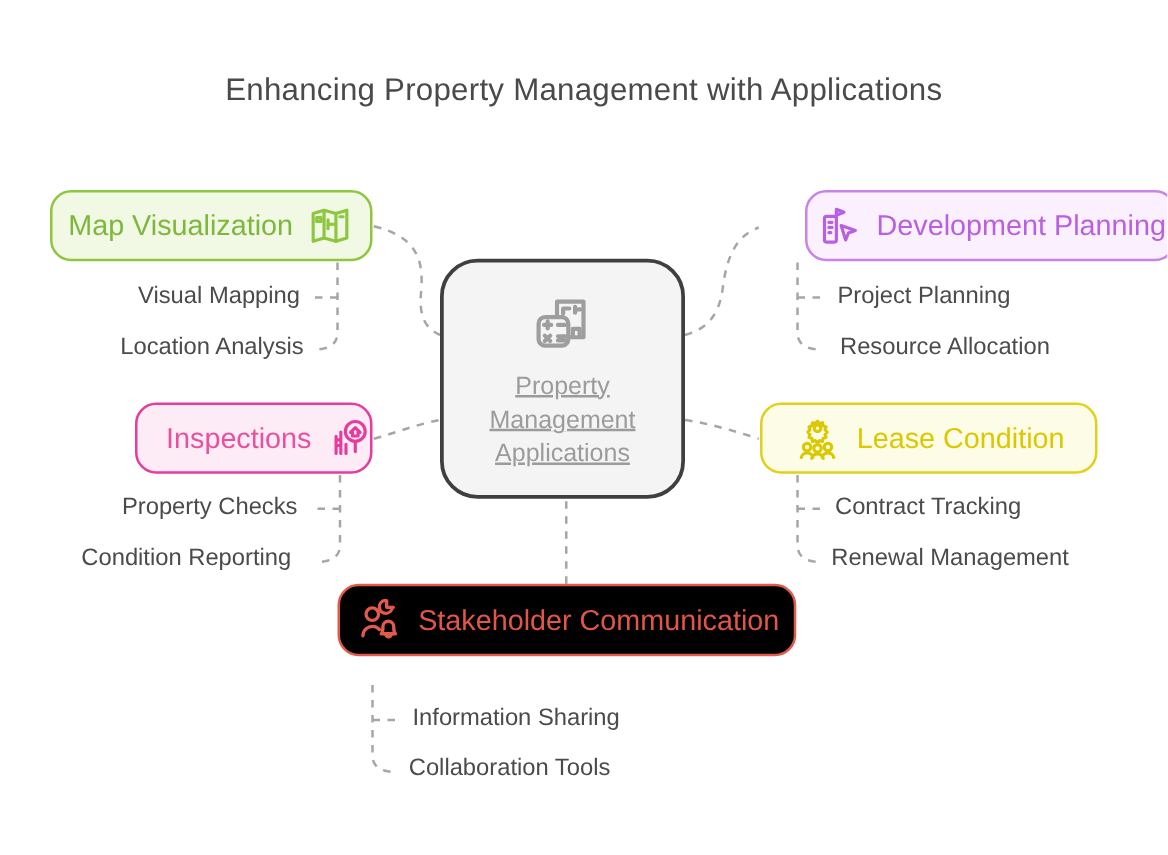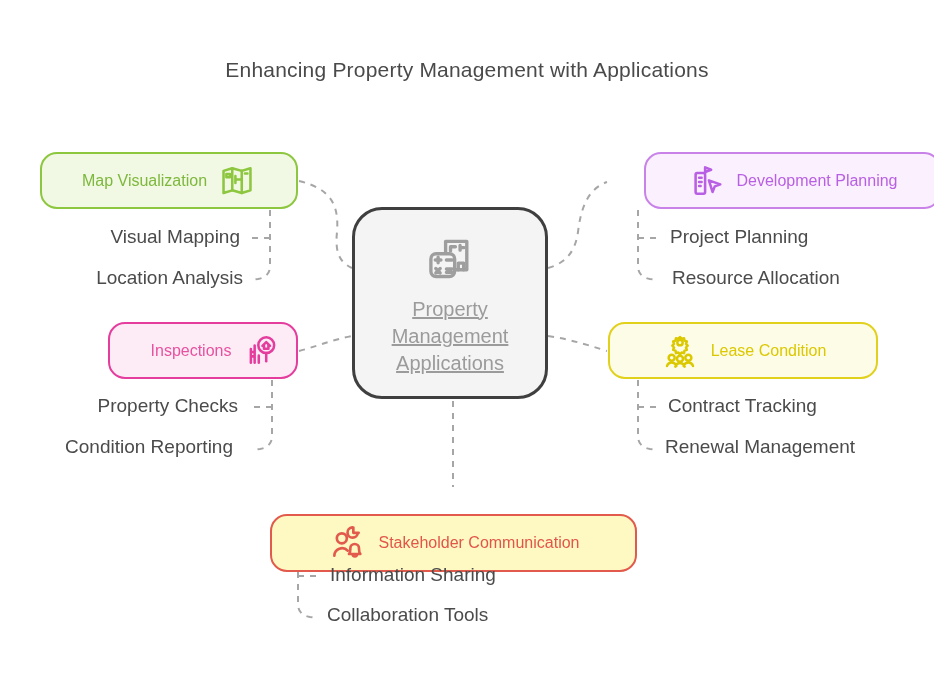--- a/index.html
+++ b/index.html
@@ -2,34 +2,34 @@
 <html><head>
 <meta charset="utf-8">
 <style>
   html,body { margin:0; padding:0; background:#ffffff; }
   .canvas {
     position:relative; width:934px; height:684px; background:#ffffff;
     font-family:"Liberation Sans", sans-serif; overflow:hidden;
   }
   .title {
     position:absolute; top:58px; left:0; width:934px; text-align:center;
-    font-size:21px; color:#4a4a4a; letter-spacing:.2px;
+    font-size:25px; color:#4a4a4a; letter-spacing:.2px;
   }
   svg.wires { position:absolute; left:0; top:0; z-index:0; }
   .node {
     position:absolute; z-index:1; box-sizing:border-box;
     display:flex; align-items:center; justify-content:center; gap:11px;
-    border:2px solid; border-radius:17px; font-size:16px; white-space:nowrap;
+    border:2px solid; border-radius:17px; font-size:23px; white-space:nowrap;
   }
   .node .ico { display:flex; align-items:center; }
   #map-box   { left:40px;  top:152px; width:258px; height:57px; background:#f1f8e3; border-color:#8dc63f; color:#7db83c; }
   #dev-box   { left:608px; top:152px; width:297px; height:57px; background:#faf0fe; border-color:#c983e8; color:#b95fe3;margin-left:36px; }
   #insp-box  { left:108px; top:322px; width:190px; height:57px; background:#fdecf6; border-color:#e53d9d; color:#e8519f;padding-left:25px; }
   #lease-box { left:608px; top:322px; width:270px; height:57px; background:#fdfce6; border-color:#e1d11d; color:#dcc800; }
-  #stake-box { left:270px; top:514px; width:367px; height:58px; background:#fef9c3; border-color:#e25a4b; color:#e25549; }
+  #stake-box { left:270px; top:467px; width:367px; height:58px; background:#000000; border-color:#e25a4b; color:#e25549; }
   #center-box {
     left:352px; top:207px; width:196px; height:192px;
     background:#f4f4f4; border:3px solid #3f3f3f; border-radius:30px;
     color:#9b9b9b; flex-direction:column; gap:4px; font-size:20px;
     text-align:center; white-space:normal;
   }
   #center-box .center-label { width:150px; line-height:27px;text-decoration:underline; }
   .sub {
     position:absolute; z-index:1; font-size:19px; color:#4b4b4b; white-space:nowrap;
   }

